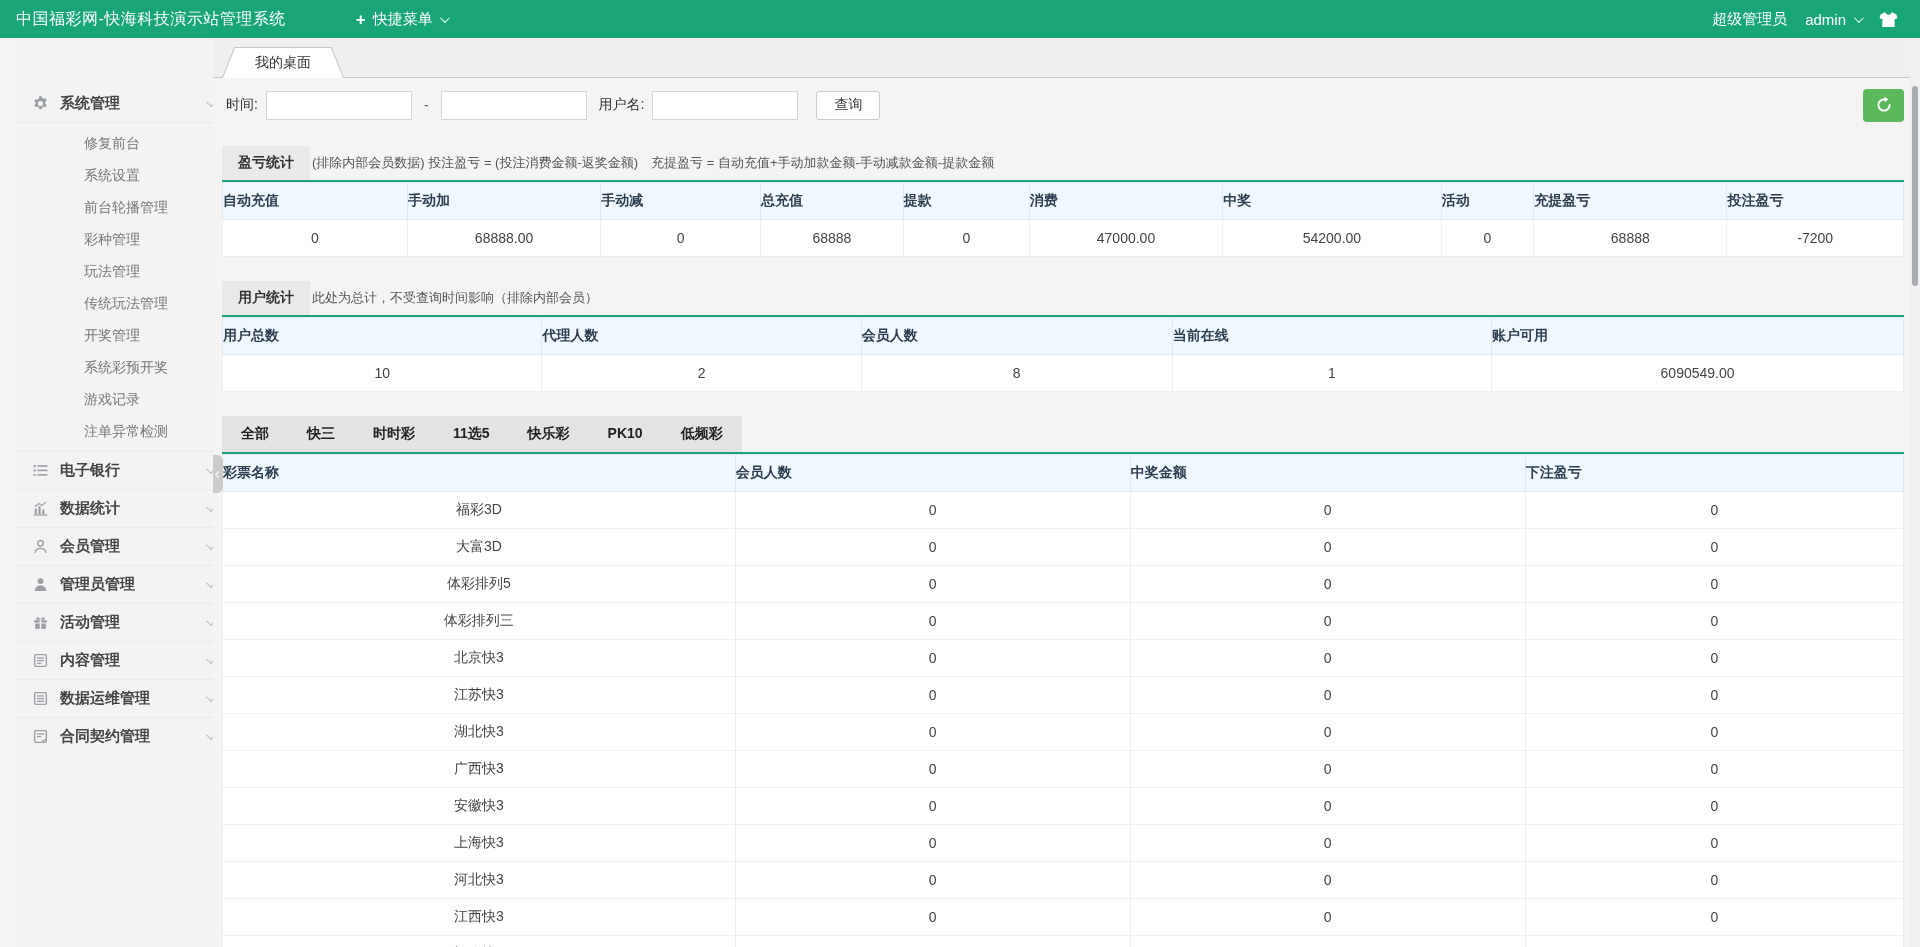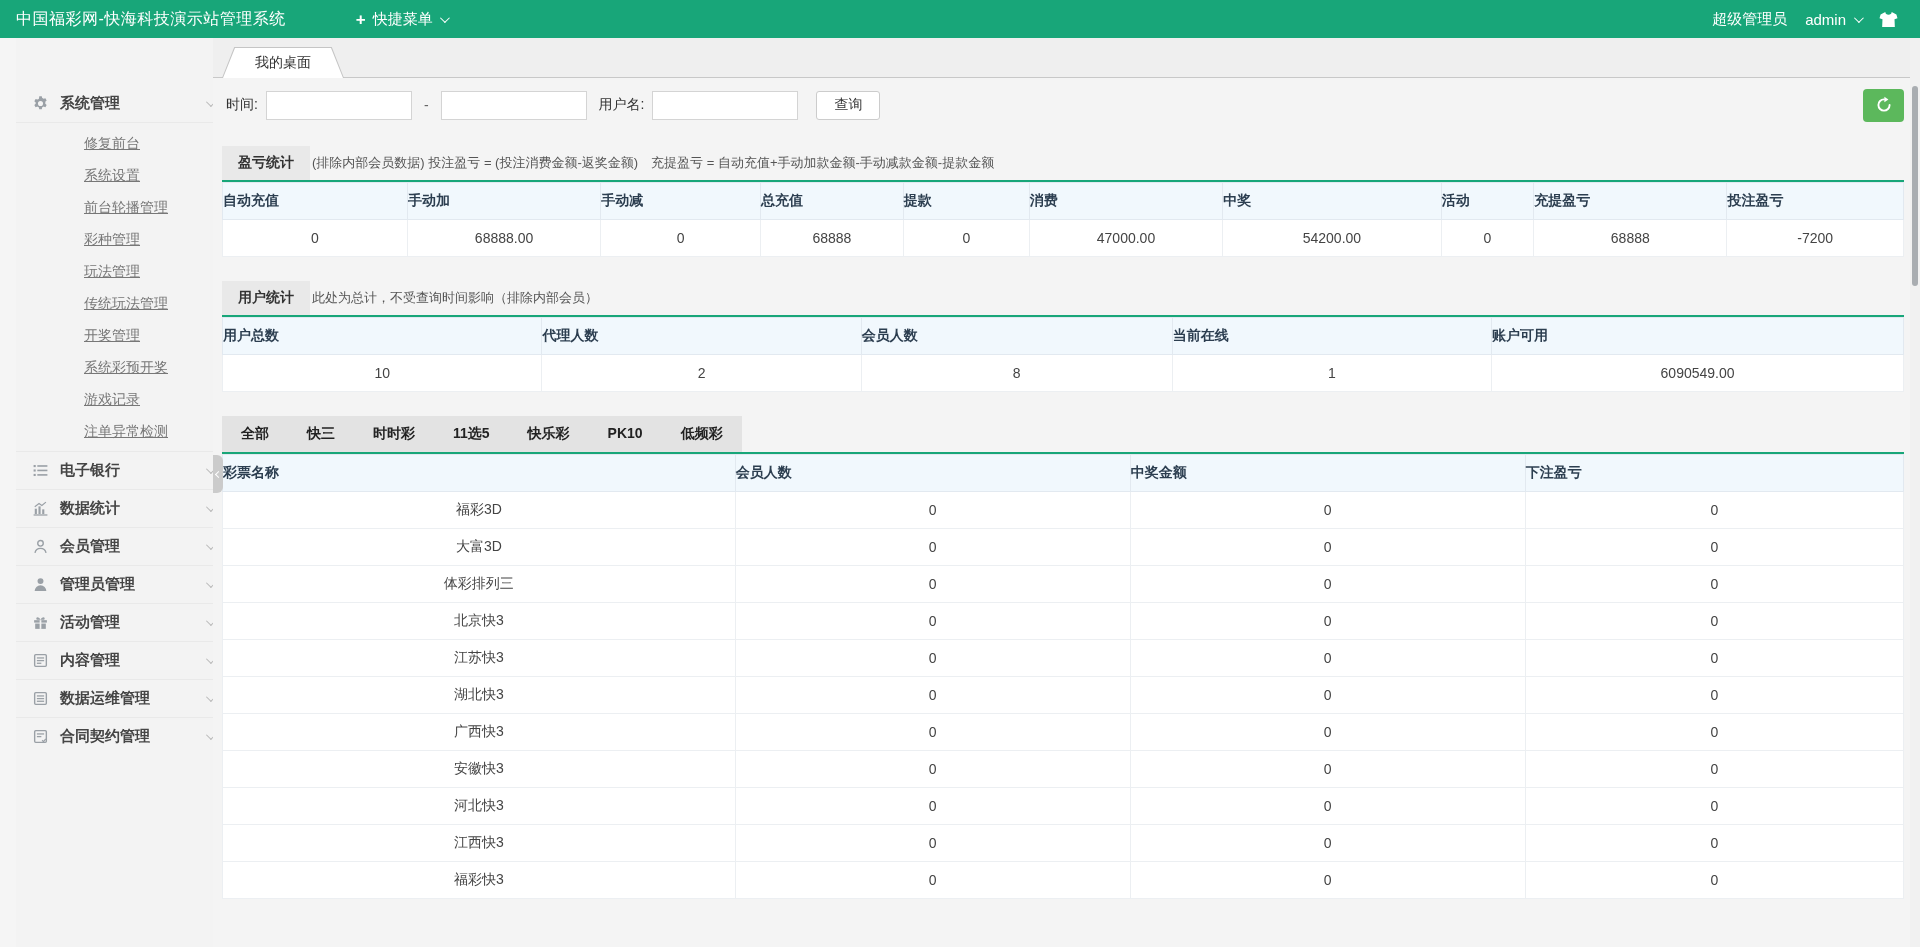--- a/index.html
+++ b/index.html
@@ -25,21 +25,21 @@
   .sidebar { position:absolute; left:16px; top:38px; width:213px; height:909px;
              background:#f3f3f3; padding-top:46px; overflow:hidden; }
   .side-group { display:flex; align-items:center; height:38px; padding:0 16px; cursor:pointer;
                 color:#454545; font-size:15px; font-weight:600; border-top:1px solid #e9e9e9; }
   .side-group:first-child { border-top:none; }
   .side-group .g-icon { width:17px; height:17px; margin-right:11px; display:inline-flex; color:#9aa0a6; }
   .side-group .g-icon svg { width:100%; height:100%; }
   .side-group .g-label { flex:1; }
   .side-sub-list { border-top:1px solid #e9e9e9; padding:4px 0; }
   .side-sub { height:32px; line-height:32px; padding-left:68px; font-size:14px; color:#777;
-              cursor:pointer;text-decoration:underline; }
+              cursor:pointer; }
   .collapse-handle { position:absolute; left:213px; top:455px; width:10px; height:38px;
                      background:#cbcbcb; border-radius:0 6px 6px 0; cursor:pointer;
                      display:flex; align-items:center; justify-content:center; z-index:5; }
 
   
   .main { position:absolute; left:213px; top:38px; right:0; bottom:0; background:#f4f4f4; }
   .tabbar { position:relative; height:40px; background:#efefef; border-bottom:1px solid #c8c8c8; }
   .tab { position:absolute; left:9px; bottom:-1px; width:122px; height:31px; cursor:pointer; z-index:2; }
   .tab-shape { position:absolute; inset:0; background:#c5c5c5;
                clip-path:polygon(10% 0,90% 0,100% 100%,0 100%); }
@@ -378,20 +378,26 @@
                 <td>0</td>
                 <td>0</td>
               </tr>
               <tr>
                 <td>大富3D</td>
                 <td>0</td>
                 <td>0</td>
                 <td>0</td>
               </tr>
               <tr>
+                <td>体彩排列5</td>
+                <td>0</td>
+                <td>0</td>
+                <td>0</td>
+              </tr>
+              <tr>
                 <td>体彩排列三</td>
                 <td>0</td>
                 <td>0</td>
                 <td>0</td>
               </tr>
               <tr>
                 <td>北京快3</td>
                 <td>0</td>
                 <td>0</td>
                 <td>0</td>
@@ -409,20 +415,26 @@
                 <td>0</td>
               </tr>
               <tr>
                 <td>广西快3</td>
                 <td>0</td>
                 <td>0</td>
                 <td>0</td>
               </tr>
               <tr>
                 <td>安徽快3</td>
+                <td>0</td>
+                <td>0</td>
+                <td>0</td>
+              </tr>
+              <tr>
+                <td>上海快3</td>
                 <td>0</td>
                 <td>0</td>
                 <td>0</td>
               </tr>
               <tr>
                 <td>河北快3</td>
                 <td>0</td>
                 <td>0</td>
                 <td>0</td>
               </tr>

